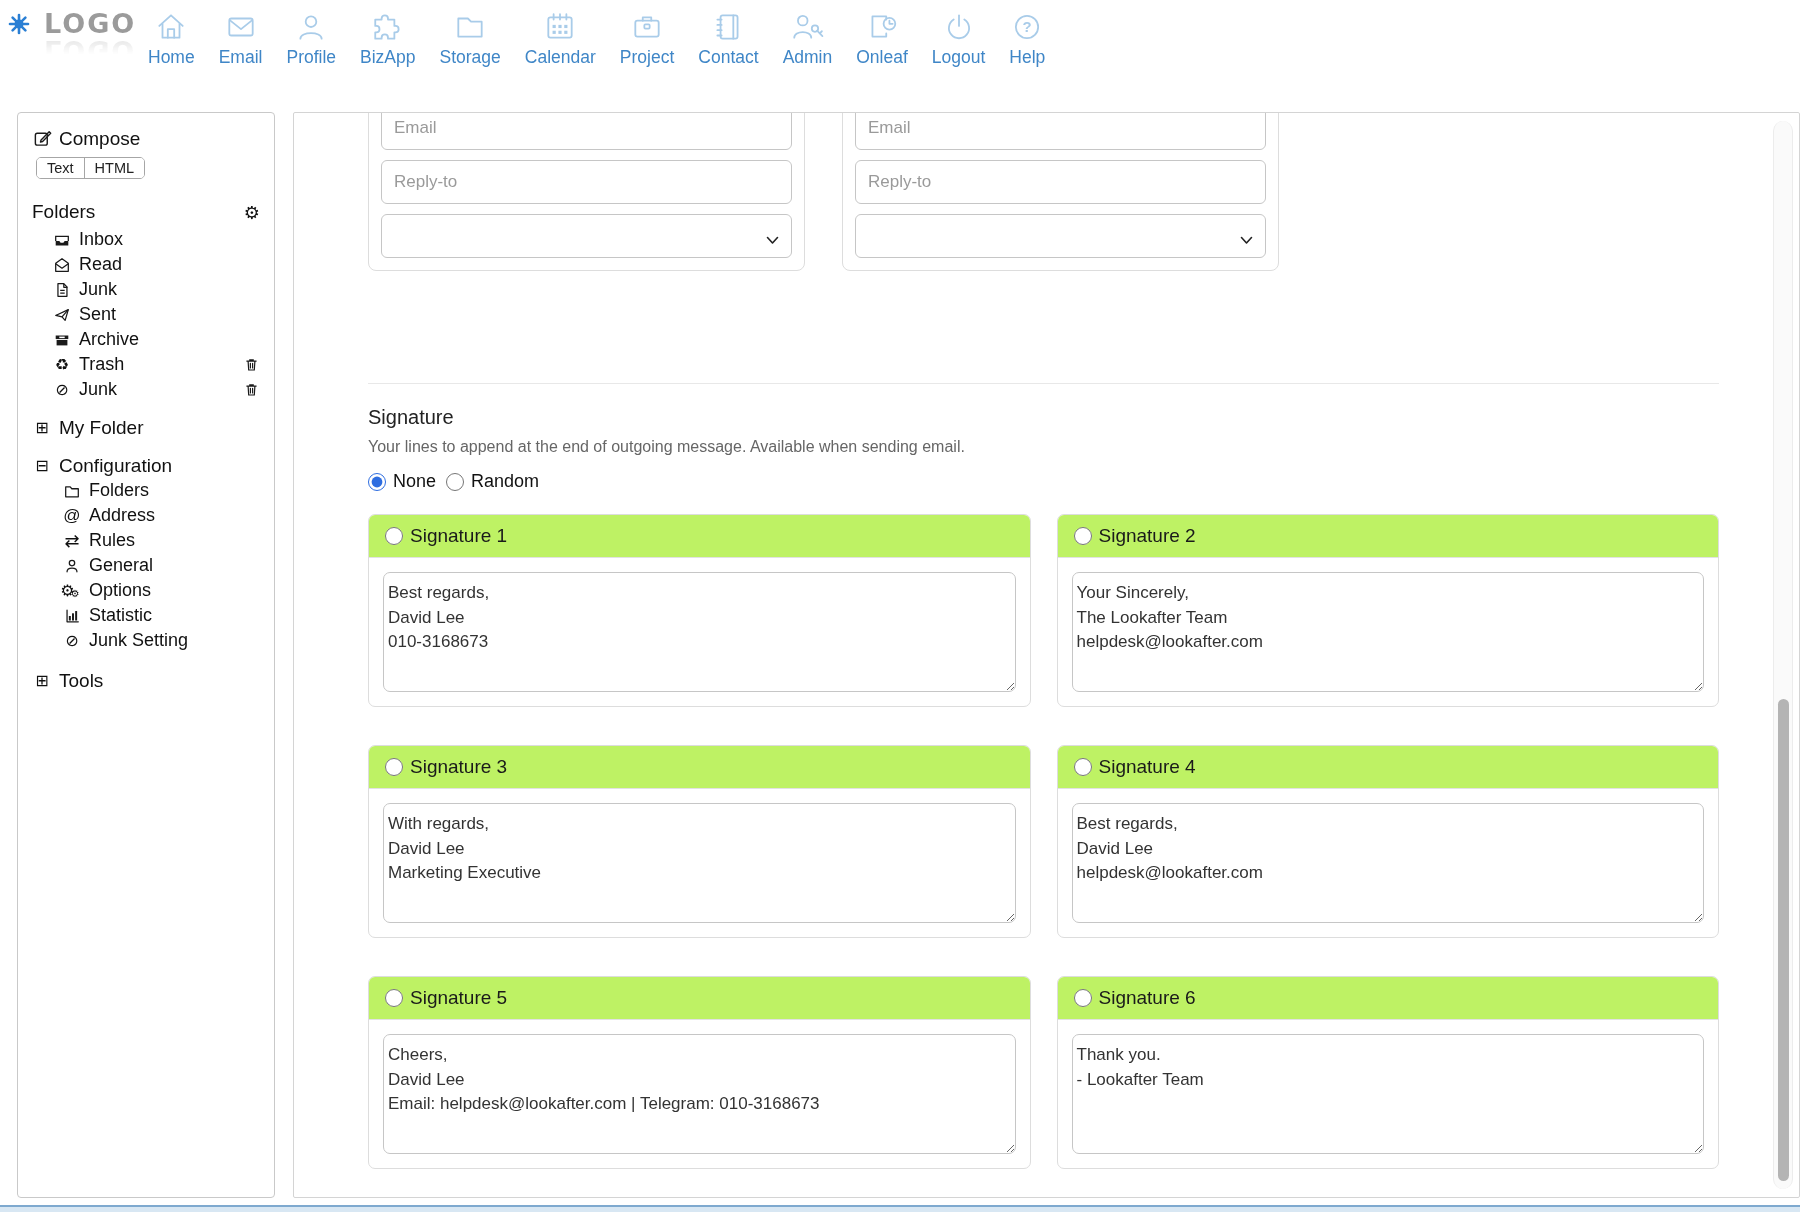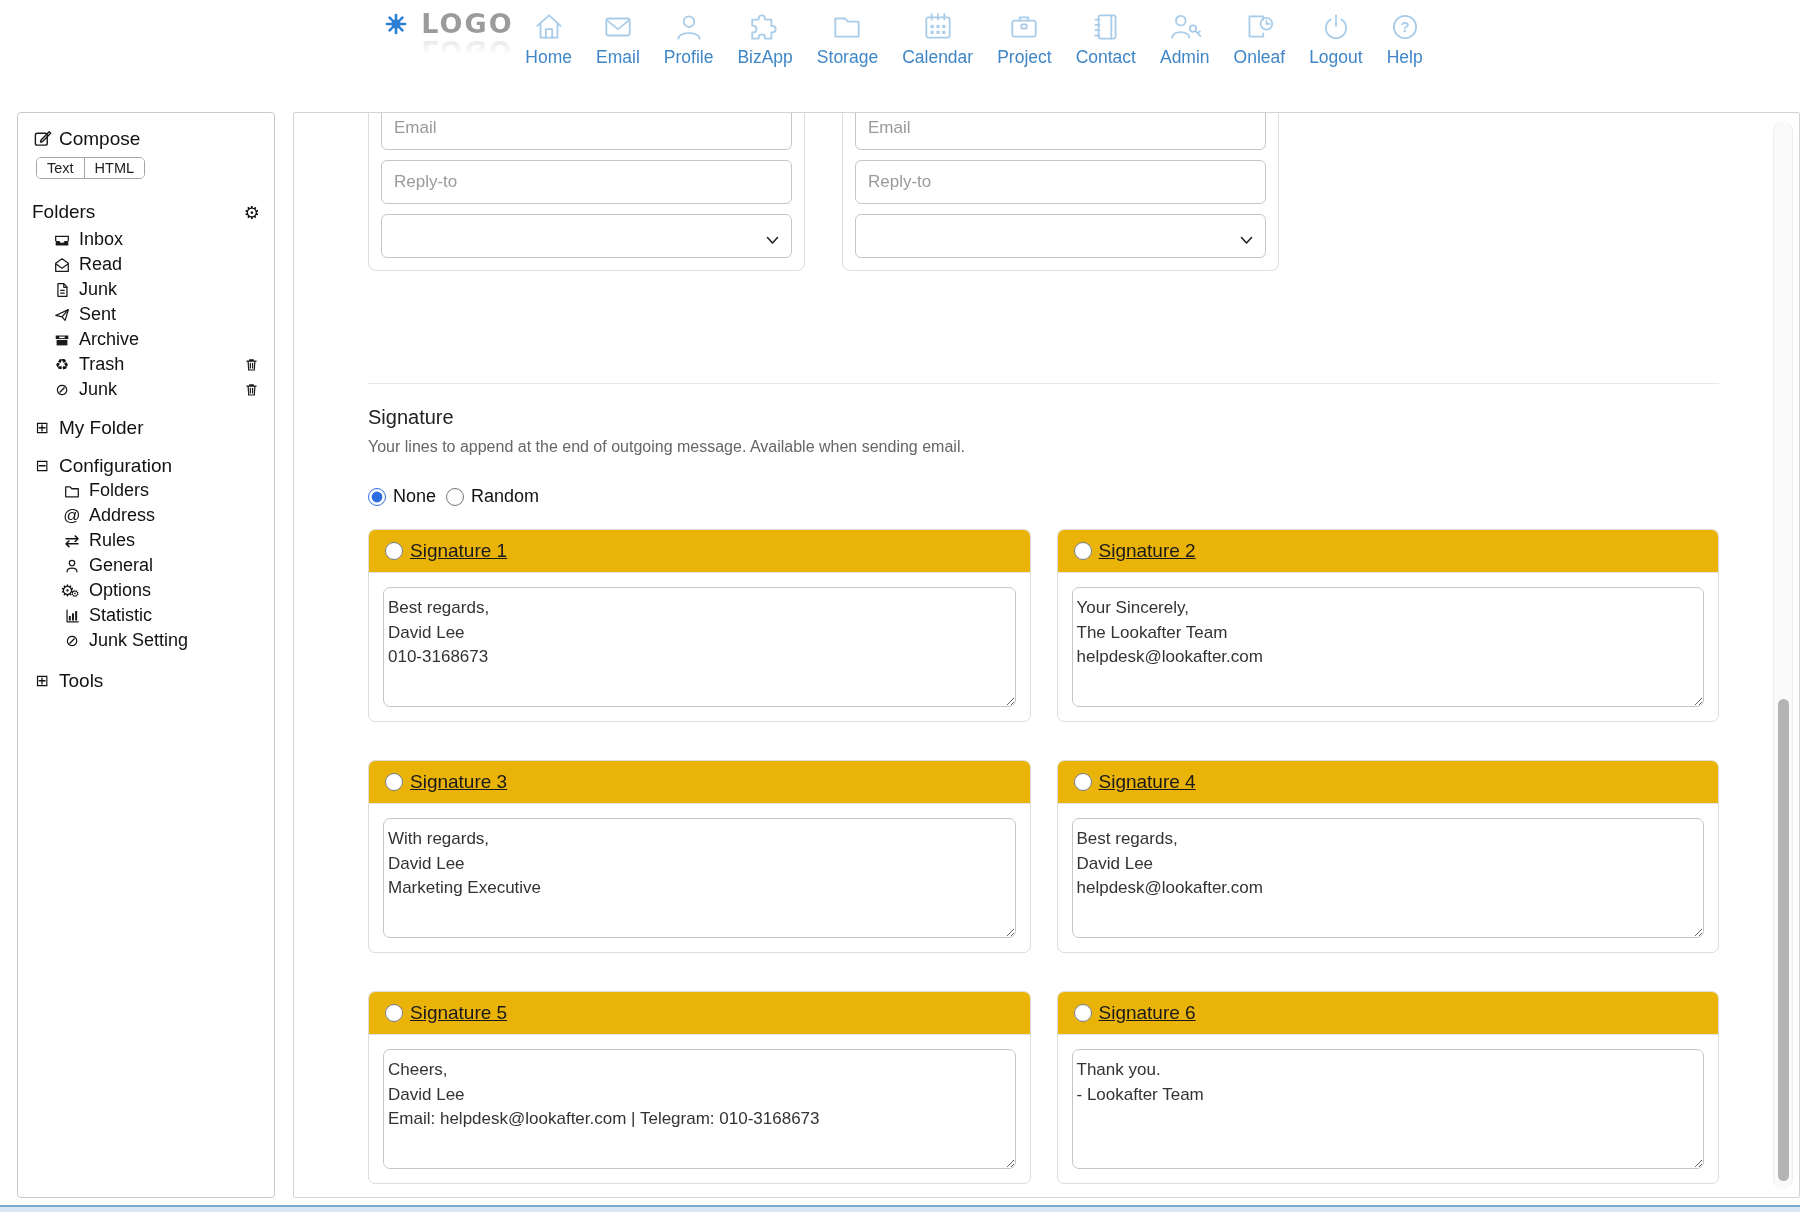--- a/index.html
+++ b/index.html
@@ -4,21 +4,21 @@
 <style>
   * { box-sizing: border-box; }
   html,body { margin:0; padding:0; }
   body {
     width:1800px; height:1212px; position:relative; overflow:hidden;
     background:#fff; color:#111;
     font-family:"Liberation Sans", sans-serif;
   }
 
   
-  .topnav { display:flex; align-items:flex-start; padding:10px 0 0 8px; height:95px;justify-content:center; }
+  .topnav { display:flex; align-items:flex-start; padding:10px 0 0 8px; height:95px; }
   .brand { display:flex; align-items:flex-start; width:124px; flex:none; }
   .starburst { margin-top:3px; flex:none; }
   .logo-wrap { margin-left:14px; line-height:1; }
   .logo {
     font-size:27px; font-weight:bold; letter-spacing:2px; color:#9b9b9b;
     font-family:"DejaVu Sans", sans-serif;
   }
   .logo-reflection {
     font-size:27px; font-weight:bold; letter-spacing:2px; color:#9b9b9b;
     font-family:"DejaVu Sans", sans-serif;
@@ -73,27 +73,27 @@
   select.sel {
     appearance:none; -webkit-appearance:none; -moz-appearance:none;
     width:100%; height:44px; border:1px solid #c6c6c6; border-radius:6px;
     background:#fff; padding:0 30px 0 12px; font-size:17px; color:#333; font-family:inherit;
   }
   .chev { position:absolute; right:13px; top:17px; pointer-events:none; display:block; }
 
   hr.divider { border:none; border-top:1px solid #e8e8e8; margin:112px 0 0; }
   .sig-title { font-size:20px; color:#222; margin-top:22px; }
   .sig-desc { font-size:16px; color:#666; margin-top:9px; }
-  .modes { display:flex; align-items:flex-start; margin-top:30px; font-size:18px; color:#111; }
+  .modes { display:flex; align-items:flex-start; margin-top:15px; font-size:18px; color:#111; }
   .modes label { display:flex; align-items:center; margin-right:10px; cursor:pointer; }
   input[type=radio] { width:18px; height:18px; accent-color:#2e6de0; margin:0 7px 0 0; cursor:pointer; }
 
   .siggrid { display:grid; grid-template-columns:1fr 1fr; column-gap:26px; row-gap:38px; margin-top:22px; }
   .sigpanel { border:1px solid #ddd; border-radius:7px; background:#fff; overflow:hidden; }
-  .sighead { background:#eab308; border-bottom:1px solid #e2e2e2; padding:10px 16px; display:flex; align-items:center; font-size:19px; color:#1a1a1a;text-decoration:underline; }
+  .sighead { background:#bef264; border-bottom:1px solid #e2e2e2; padding:10px 16px; display:flex; align-items:center; font-size:19px; color:#1a1a1a; }
   .sigbody { padding:14px; }
   textarea.sig {
     display:block; width:100%; height:120px; border:1px solid #c6c6c6; border-radius:7px;
     padding:8px 4px; font-size:17px; line-height:1.45; color:#333;
     font-family:inherit; resize:both;
   }
 
   .update-wrap { margin:46px -6px 0; border:4px solid #fb2517; padding:4px; }
   .update-btn {
     display:block; width:100%; height:46px; background:#3a79b2; color:#fff;

